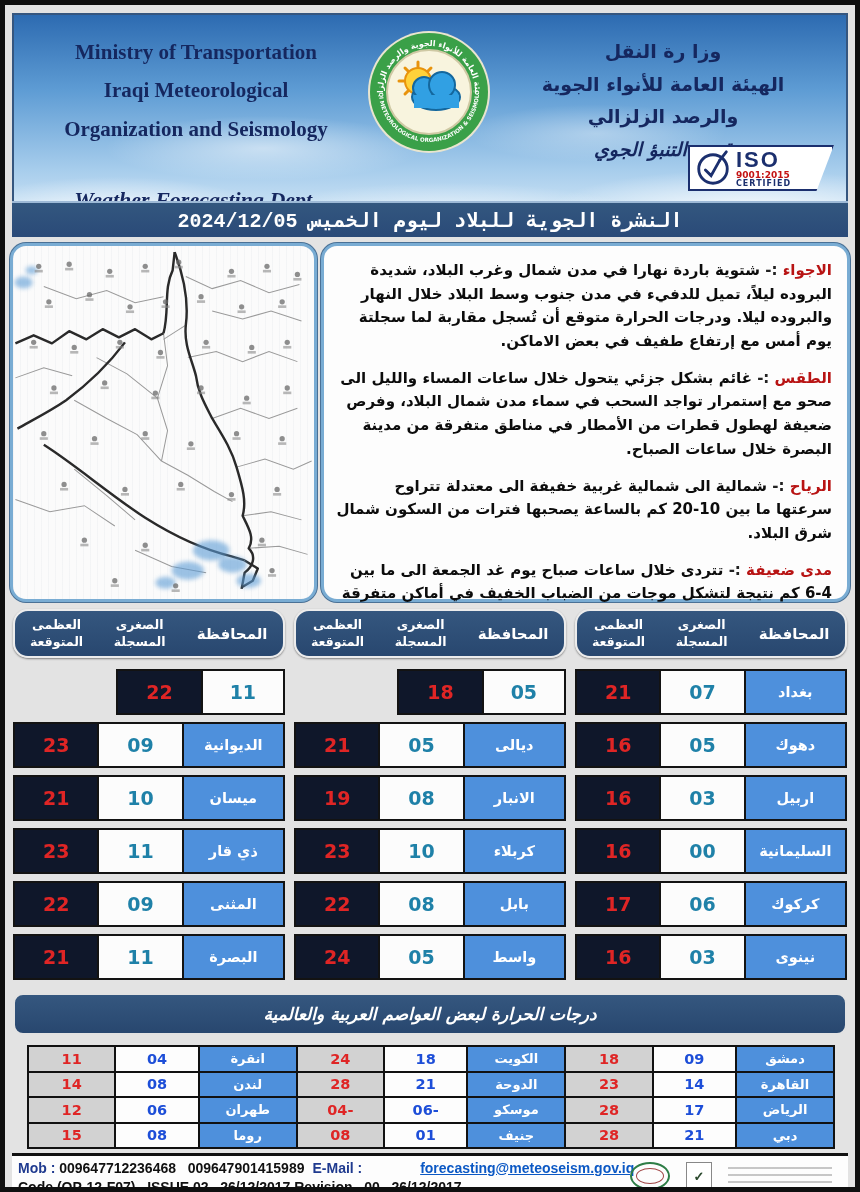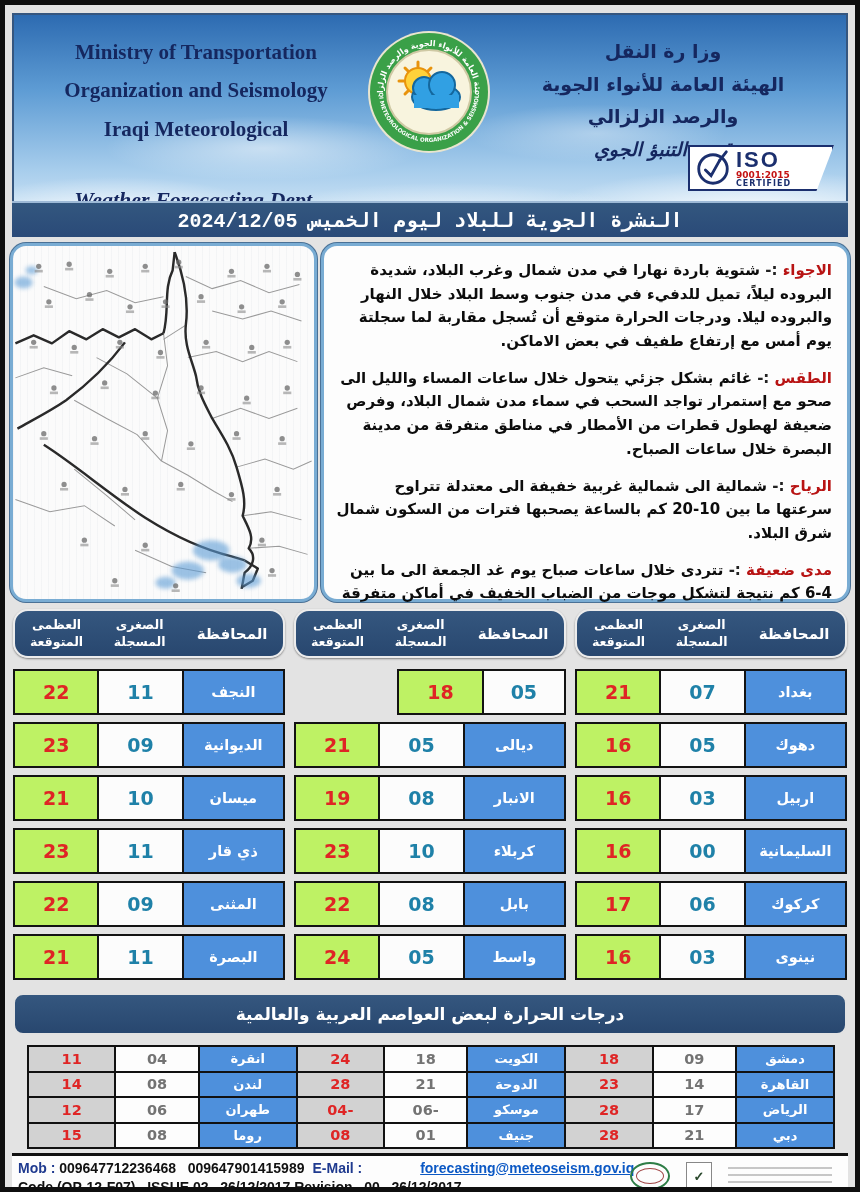--- a/index.html
+++ b/index.html
@@ -67,36 +67,36 @@
   .th { text-align:center; }
   .th-gov { flex:0 0 38%; font-size:15px; }
   .th-2l  { flex:0 0 31%; display:flex; flex-direction:column; font-size:12.5px; line-height:1.3; }
   .tbody { margin-top:11px; }
   .trow { display:flex; height:46px; margin-bottom:7px; }
   .td { border:2px solid #131313; display:flex; align-items:center; justify-content:center;
         font-weight:bold; }
   .td + .td { border-right:none; }
   .td-gov { flex:0 0 38%; background:#4e90dc; color:#fff; font-size:14.5px; }
   .td-min { flex:0 0 31%; background:#fcfcfc; color:#1f81a8; font-size:19px; }
-  .td-max { flex:0 0 31%; background:#bef264; color:#df2525; font-size:19px; }
+  .td-max { flex:0 0 31%; background:#0f172a; color:#df2525; font-size:19px; }
 
   
   .cap-title { position:absolute; top:988px; left:8px; right:8px; height:42px;
                background:linear-gradient(180deg,#35577f,#28476f); border:2px solid #e2e2e2;
                border-radius:10px; color:#fff; font-weight:bold; font-size:17px;
-               display:flex; align-items:center; justify-content:center; direction:rtl; }
+               display:flex; align-items:center; justify-content:center; direction:rtl;font-style:italic; }
   .capitals { position:absolute; top:1040px; left:22px; right:20px; height:104px;
               direction:rtl; display:flex; }
   .cgroup { flex:1; border:2px solid #111; display:flex; flex-direction:column; background:#fff; }
   .cgroup + .cgroup { margin-right:-2px; }
   .crow { flex:1; display:flex; }
   .crow + .crow { border-top:2px solid #111; }
   .ccell { display:flex; align-items:center; justify-content:center; font-weight:bold; }
   .c-city { flex:0 0 36%; background:#4e90dc; color:#fff; font-size:13px; }
-  .c-min  { flex:0 0 32%; background:#fdfdfd; color:#737373; font-size:14.5px;
+  .c-min  { flex:0 0 32%; background:#fdfdfd; color:#1d4ed8; font-size:14.5px;
             border-left:2px solid #111; border-right:2px solid #111; }
   .c-max  { flex:1; background:#d2d2d2; color:#df2525; font-size:14.5px; }
 
   
   .footer { position:absolute; left:7px; right:7px; top:1148px; bottom:0; background:#fdfdfd;
             border-top:3px solid #111; padding:2px 19px 0 6px;
             font-family:"Liberation Sans",sans-serif; font-weight:bold; font-size:14px; }
   .f-line { height:19px; display:flex; align-items:center; white-space:pre; }
   .f-navy { color:#1f3a8f; }
   .f-black { color:#101010; }
@@ -114,22 +114,22 @@
             background:repeating-linear-gradient(180deg,#b9b9b9 0 2px, transparent 2px 7px); opacity:.8; }
 </style>
 </head>
 <body>
 
 <div class="page">
 
   <div class="header">
     <div class="hdr-en">
       <div>Ministry of Transportation</div>
+      <div>Iraqi Meteorological</div>
       <div>Organization and Seismology</div>
-      <div>Iraqi Meteorological</div>
       <div class="it">Weather Forecasting Dept.</div>
     </div>
 
     <svg class="emblem" viewBox="0 0 126 126">
       <circle cx="63" cy="63" r="61" fill="#e9e5cf"></circle>
       <circle cx="63" cy="63" r="59" fill="#3aa048"></circle>
       <circle cx="63" cy="63" r="42" fill="#f8f4de" stroke="#cfc9a4" stroke-width="2"></circle>
       <defs>
         <path id="arcTop" d="M 17,63 A 46,46 0 0 1 109,63"></path>
         <path id="arcBot" d="M 13,63 A 50,50 0 0 0 113,63"></path>
@@ -448,21 +448,20 @@
           <span>المسجلة</span>
         </div>
         <div class="th th-2l">
           <span>العظمى</span>
           <span>المتوقعة</span>
         </div>
       </div>
       <div class="tbody">
 
           <div class="trow">
-            <div class="td td-gov">النجف</div>
             <div class="td td-min">11</div>
             <div class="td td-max">22</div>
           </div>
 
           <div class="trow">
             <div class="td td-gov">الديوانية</div>
             <div class="td td-min">09</div>
             <div class="td td-max">23</div>
           </div>
 

